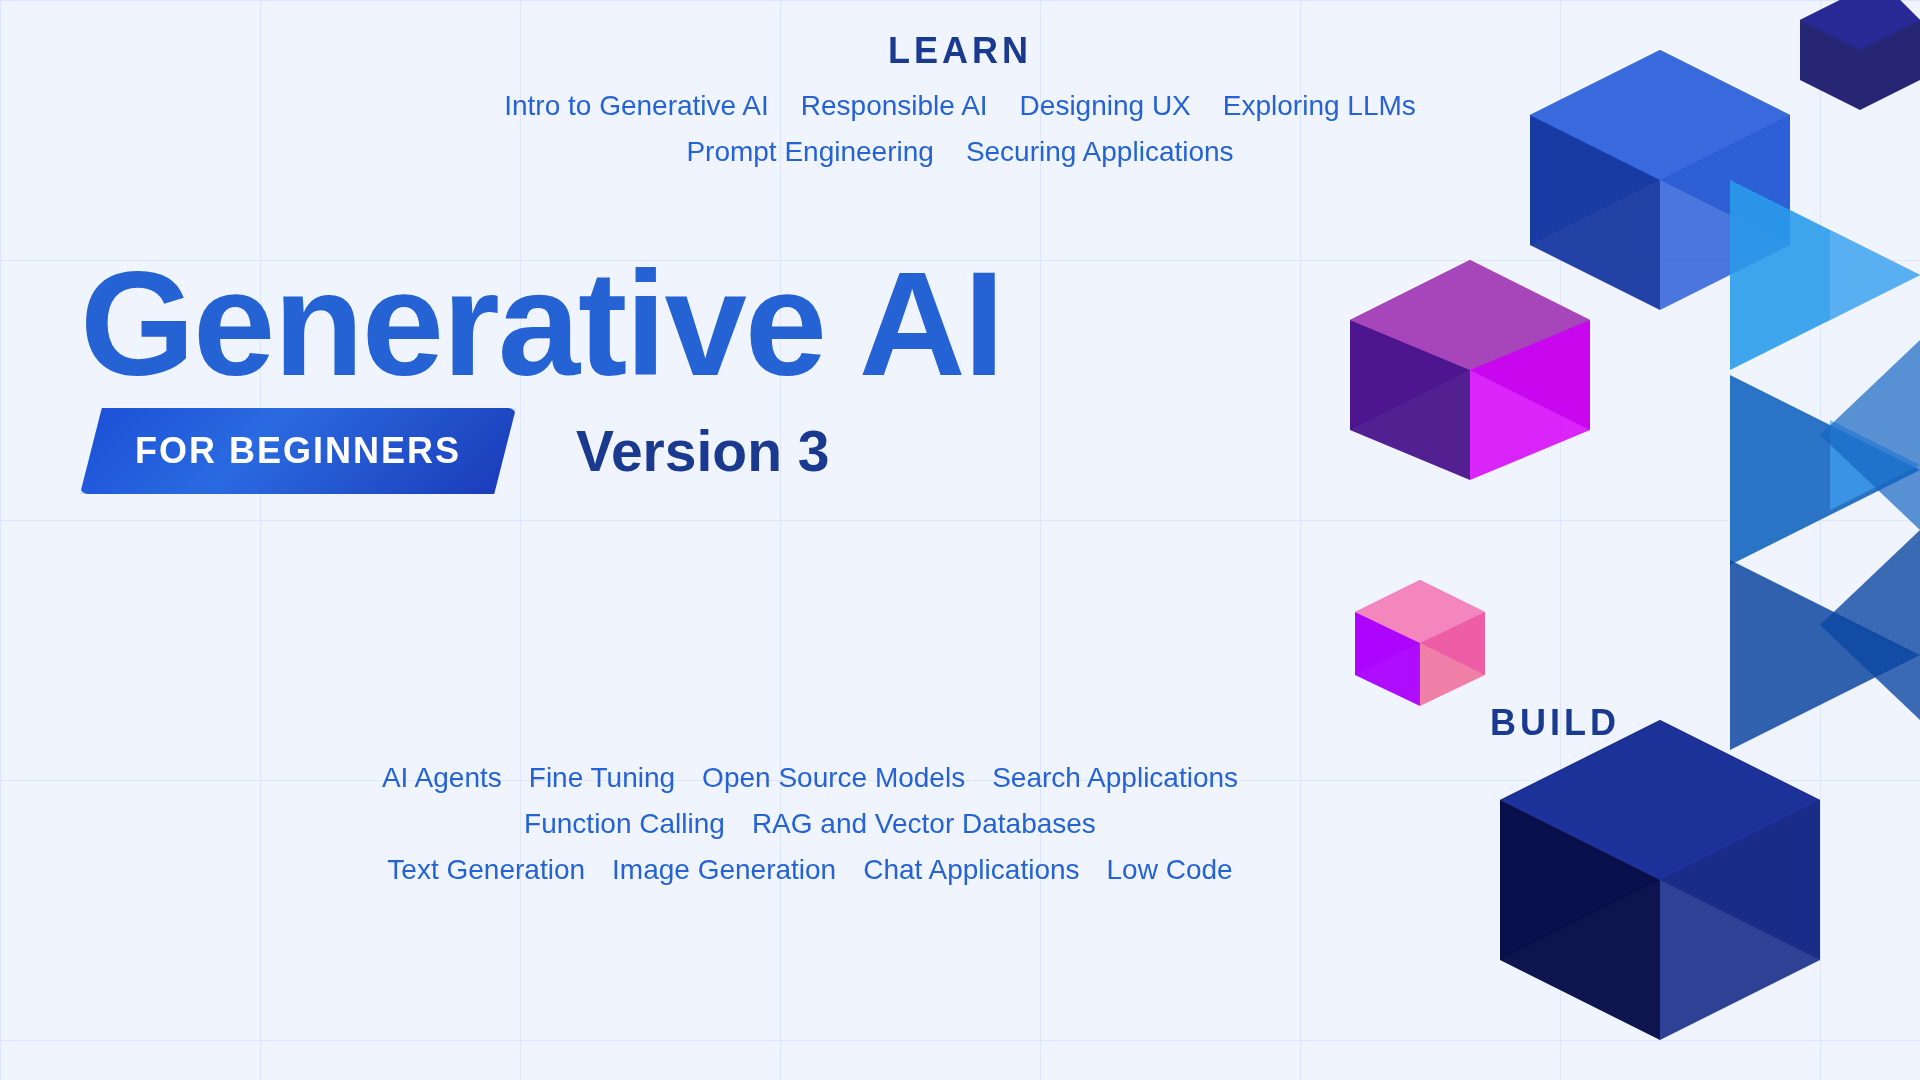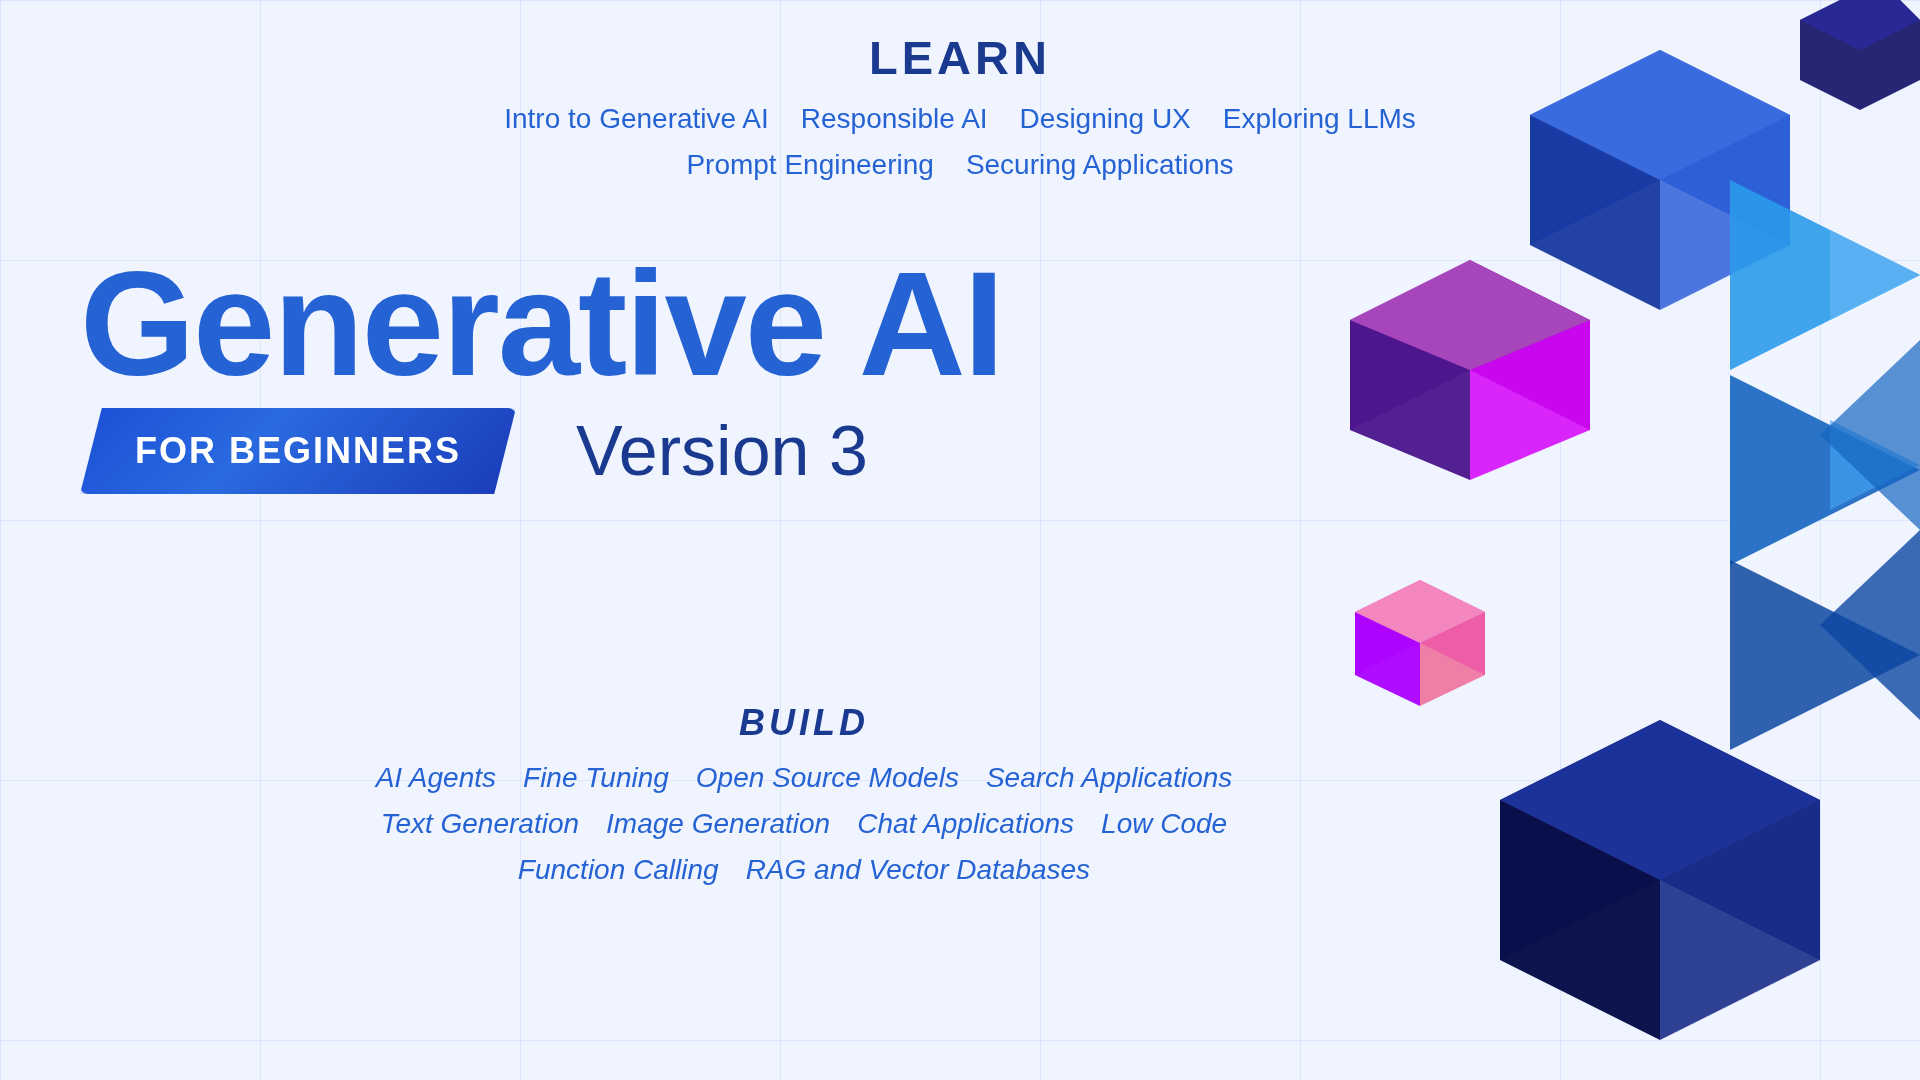--- a/index.html
+++ b/index.html
@@ -31,21 +31,21 @@
       height: 100%;
     }
 
     
     .learn-section {
       text-align: center;
       padding-top: 30px;
     }
 
     .section-title {
-      font-size: 47px;
+      font-size: 36px;
       font-weight: 800;
       color: #1a3a8f;
       letter-spacing: 4px;
       margin-bottom: 18px;
     }
 
     .nav-row {
       display: flex;
       justify-content: center;
       gap: 32px;
@@ -90,33 +90,32 @@
       font-weight: 800;
       padding: 22px 55px;
       border-radius: 8px;
       letter-spacing: 2px;
       clip-path: polygon(5% 0%, 100% 0%, 95% 100%, 0% 100%);
       text-transform: uppercase;
       box-shadow: 0 4px 20px rgba(26, 79, 214, 0.4);
     }
 
     .version-text {
-      font-size: 70px;
-      font-weight: 400;
+      font-size: 57px;
+      font-weight: 700;
       color: #1a3a8f;
     }
 
     
     .build-section {
       position: absolute;
       bottom: 180px;
       left: 0;
-      right: 312px;
-      text-align: center;
-      font-style: italic;
+      right: 300px;
+      text-align: right;
     }
 
     .build-title {
       font-size: 36px;
       font-weight: 800;
       color: #1a3a8f;
       letter-spacing: 4px;
       margin-bottom: 18px;
     }
 
@@ -180,31 +179,31 @@
     <div class="build-title">BUILD</div>
 
     <div class="build-row">
       <span class="nav-item">AI Agents</span>
       <span class="nav-item">Fine Tuning</span>
       <span class="nav-item">Open Source Models</span>
       <span class="nav-item">Search Applications</span>
     </div>
 
     <div class="build-row">
+      <span class="nav-item">Function Calling</span>
+      <span class="nav-item">RAG and Vector Databases</span>
+    </div>
+
+    <div class="build-row">
       <span class="nav-item">Text Generation</span>
       <span class="nav-item">Image Generation</span>
       <span class="nav-item">Chat Applications</span>
       <span class="nav-item">Low Code</span>
     </div>
 
-    <div class="build-row">
-      <span class="nav-item">Function Calling</span>
-      <span class="nav-item">RAG and Vector Databases</span>
-    </div>
-
   </div>
 
   <div class="shapes-area">
     <svg class="shapes-svg" viewBox="0 0 620 1080" xmlns="http://www.w3.org/2000/svg">
 
       <polygon points="540,0 600,0 620,20 620,80 560,110 500,80 500,20" fill="#1a1a6e" opacity="0.95"></polygon>
       <polygon points="540,0 600,0 620,20 560,50 500,20" fill="#2a2a9e" opacity="0.8"></polygon>
 
       <g transform="translate(230, 50)">
 

